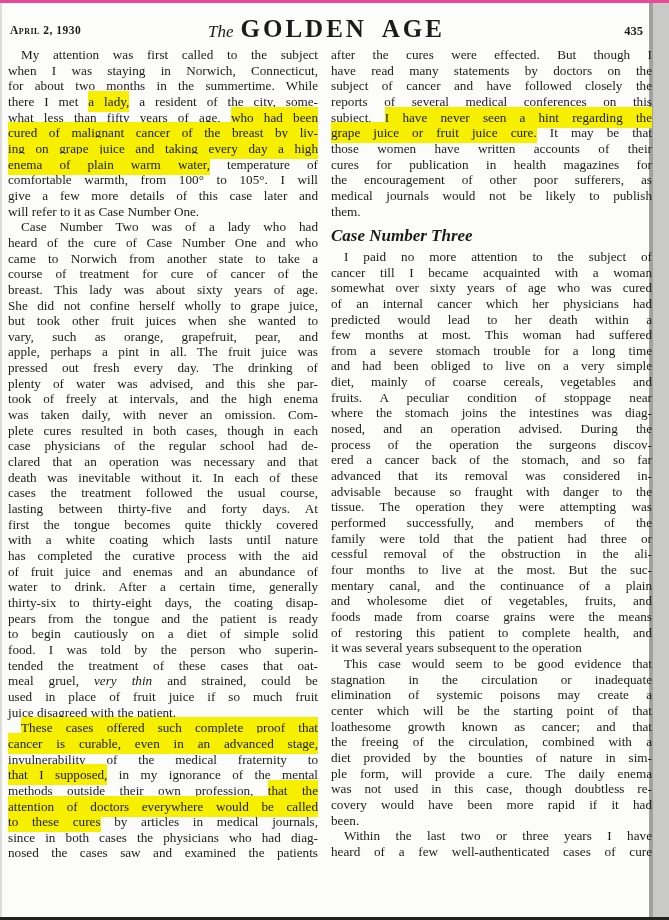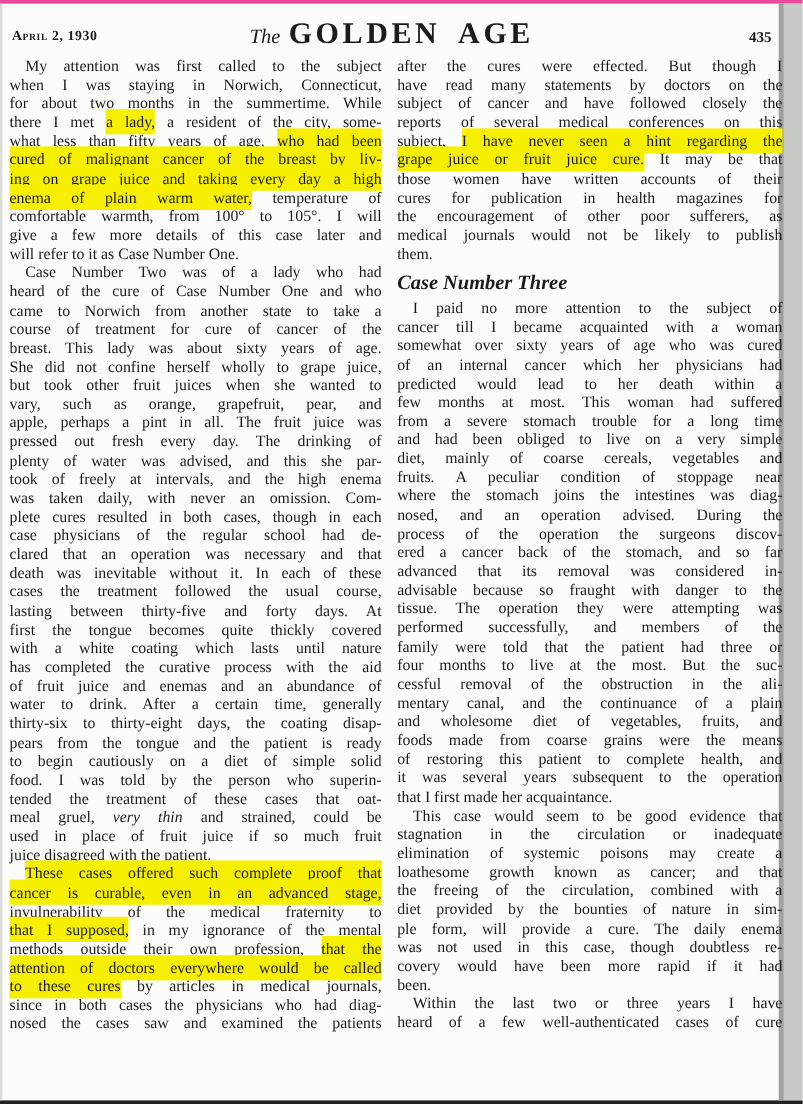--- a/index.html
+++ b/index.html
@@ -148,33 +148,33 @@
           <div class="line"><span>fruits. A peculiar condition of stoppage near</span></div>
           <div class="line"><span>where the stomach joins the intestines was diag-</span></div>
           <div class="line"><span>nosed, and an operation advised. During the</span></div>
           <div class="line"><span>process of the operation the surgeons discov-</span></div>
           <div class="line"><span>ered a cancer back of the stomach, and so far</span></div>
           <div class="line"><span>advanced that its removal was considered in-</span></div>
           <div class="line"><span>advisable because so fraught with danger to the</span></div>
           <div class="line"><span>tissue. The operation they were attempting was</span></div>
           <div class="line"><span>performed successfully, and members of the</span></div>
           <div class="line"><span>family were told that the patient had three or</span></div>
+          <div class="line"><span>cessful removal of the obstruction in the ali-</span></div>
           <div class="line"><span>four months to live at the most. But the suc-</span></div>
-          <div class="line"><span>cessful removal of the obstruction in the ali-</span></div>
           <div class="line"><span>mentary canal, and the continuance of a plain</span></div>
           <div class="line"><span>and wholesome diet of vegetables, fruits, and</span></div>
           <div class="line"><span>foods made from coarse grains were the means</span></div>
           <div class="line"><span>of restoring this patient to complete health, and</span></div>
           <div class="line"><span>it was several years subsequent to the operation</span></div>
-          <div class="line"><span>that I first made her acquaintance.</span></div>
         </div>
         <div class="para indent">
           <div class="line"><span>This case would seem to be good evidence that</span></div>
           <div class="line"><span>stagnation in the circulation or inadequate</span></div>
           <div class="line"><span>elimination of systemic poisons may create a</span></div>
+          <div class="line"><span>center which will be the starting point of that</span></div>
           <div class="line"><span>loathesome growth known as cancer; and that</span></div>
           <div class="line"><span>the freeing of the circulation, combined with a</span></div>
           <div class="line"><span>diet provided by the bounties of nature in sim-</span></div>
           <div class="line"><span>ple form, will provide a cure. The daily enema</span></div>
           <div class="line"><span>was not used in this case, though doubtless re-</span></div>
           <div class="line"><span>covery would have been more rapid if it had</span></div>
           <div class="line"><span>been.</span></div>
         </div>
         <div class="para indent cont">
           <div class="line"><span>Within the last two or three years I have</span></div>

